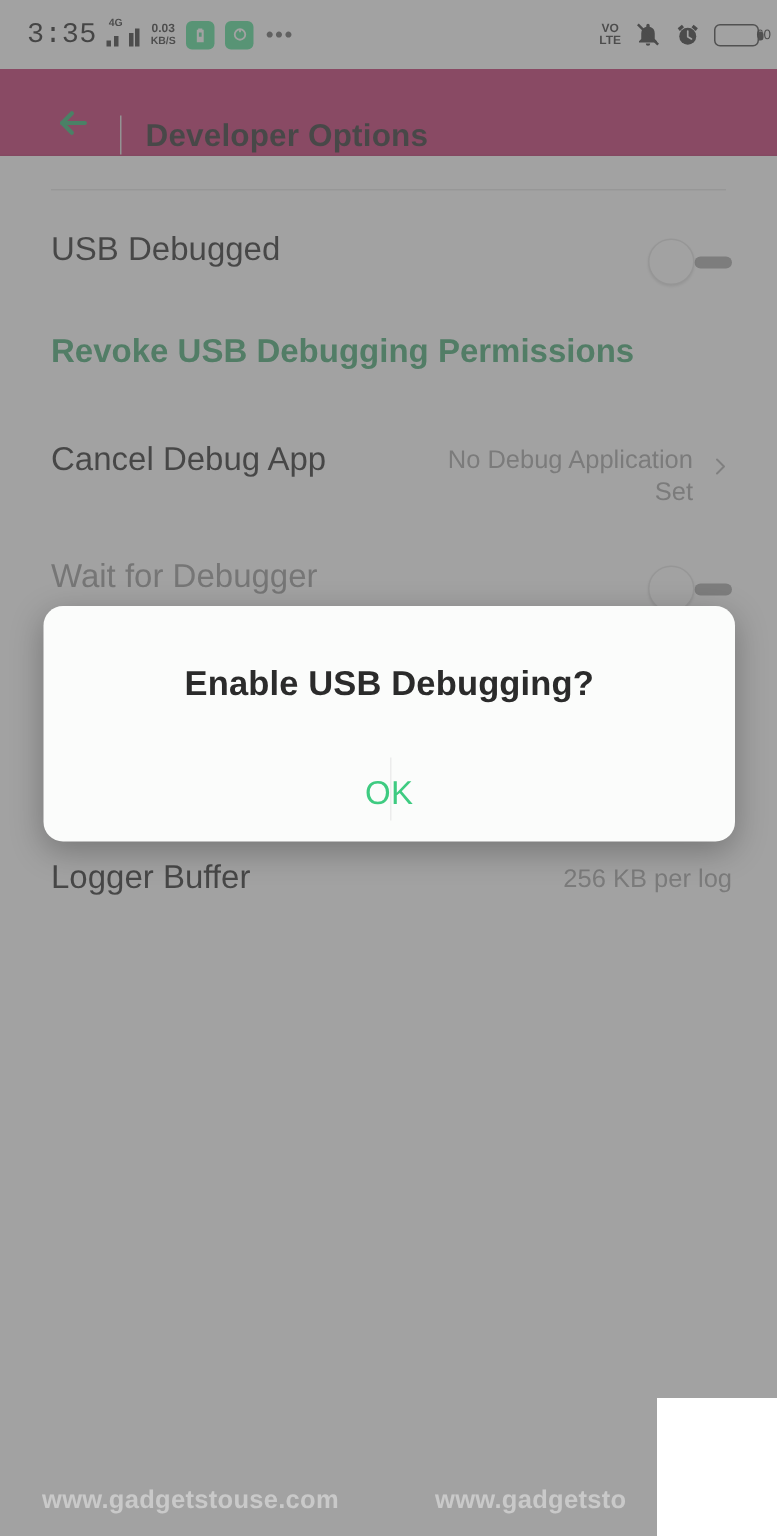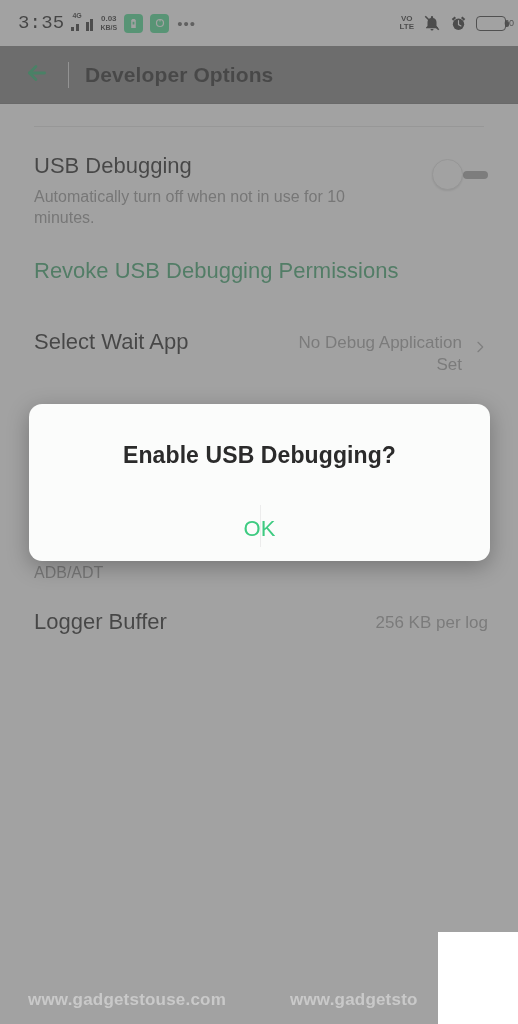--- a/index.html
+++ b/index.html
@@ -68,23 +68,23 @@
   }
   .ico-batt .lvl { font-size:9px; color:#1d1d1d; font-weight:500; letter-spacing:-.2px;margin-left:36px; }
   .ico-batt::after {
     content:""; position:absolute; right:-3.5px; top:4px;
     width:2.2px; height:6px; background:#2a2a2a; border-radius:0 2px 2px 0;
   }
 
   
   .appbar {
     height:58px; flex:0 0 58px;
-    display:flex; align-items:center; gap:12px;
-    padding:0 18px;
-    background:#737373;
+    display:flex; align-items:flex-end; gap:12px;
+    padding:0 30px;
+    background:#be185d;
     border-bottom:1px solid rgba(0,0,0,.07);
   }
   .back-btn { width:38px; height:38px; display:flex; align-items:center; justify-content:center; }
   .back-btn svg { width:26px; height:26px; }
   .appbar-divider { width:1px; height:26px; background:#d8d8d8; }
   .appbar-title {
     font-size:21px; color:#141414; font-weight:600; letter-spacing:.1px;
     margin-left:4px;
   }
 
@@ -108,21 +108,21 @@
   .row .title.dim { color:#8d8d8d; }
   .row .sub {
     font-size:16px; color:#8e8e8e; line-height:1.32; margin-top:7px;
     max-width:350px;
   }
   .row .value {
     font-size:17px; color:#9a9a9a; line-height:1.28; text-align:right;
     width:185px; padding-top:3px;
   }
   .row-link {
-    font-size:22px; color:#2e9e63; padding:30px 34px 0 34px; line-height:1.16;
+    font-size:22px; color:#2e9e63; padding:30px 34px 0 34px; line-height:1.16;font-weight:bold;
   }
 
   
   .toggle {
     width:56px; height:32px; position:relative; flex:0 0 56px; margin-top:6px;
   }
   .toggle .thumb {
     position:absolute; left:0; top:0;
     width:31px; height:31px; border-radius:50%;
     background:#ffffff; border:1px solid #e0e0e0;
@@ -266,34 +266,33 @@
     <div class="appbar-divider"></div>
     <div class="appbar-title">Developer Options</div>
   </div>
 
   <div class="list">
     <div class="top-rule"></div>
 
 
     <div class="row">
       <div class="txt">
-        <div class="title">USB Debugging</div>
-        <div class="sub">Automatically turn off when not in use for 10 minutes.</div>
+        <div class="title">USB Debugged</div>
       </div>
       <div class="toggle">
         <span class="track"></span>
         <span class="thumb"></span>
       </div>
     </div>
 
     <div class="row-link">Revoke USB Debugging Permissions</div>
 
     <div class="row" style="padding-top:46px">
       <div class="txt">
-        <div class="title" style="max-width:230px">Select Wait App</div>
+        <div class="title" style="max-width:230px">Cancel Debug App</div>
       </div>
       <div class="value">No Debug Application Set</div>
       <div class="chev">
         <svg viewBox="0 0 24 24" fill="none" stroke="#a5a5a5" stroke-width="2" stroke-linecap="round" stroke-linejoin="round">
             <path d="M9 5l7 7-7 7"></path>
           </svg>
       </div>
     </div>
 
     <div class="row" style="padding-top:32px">

